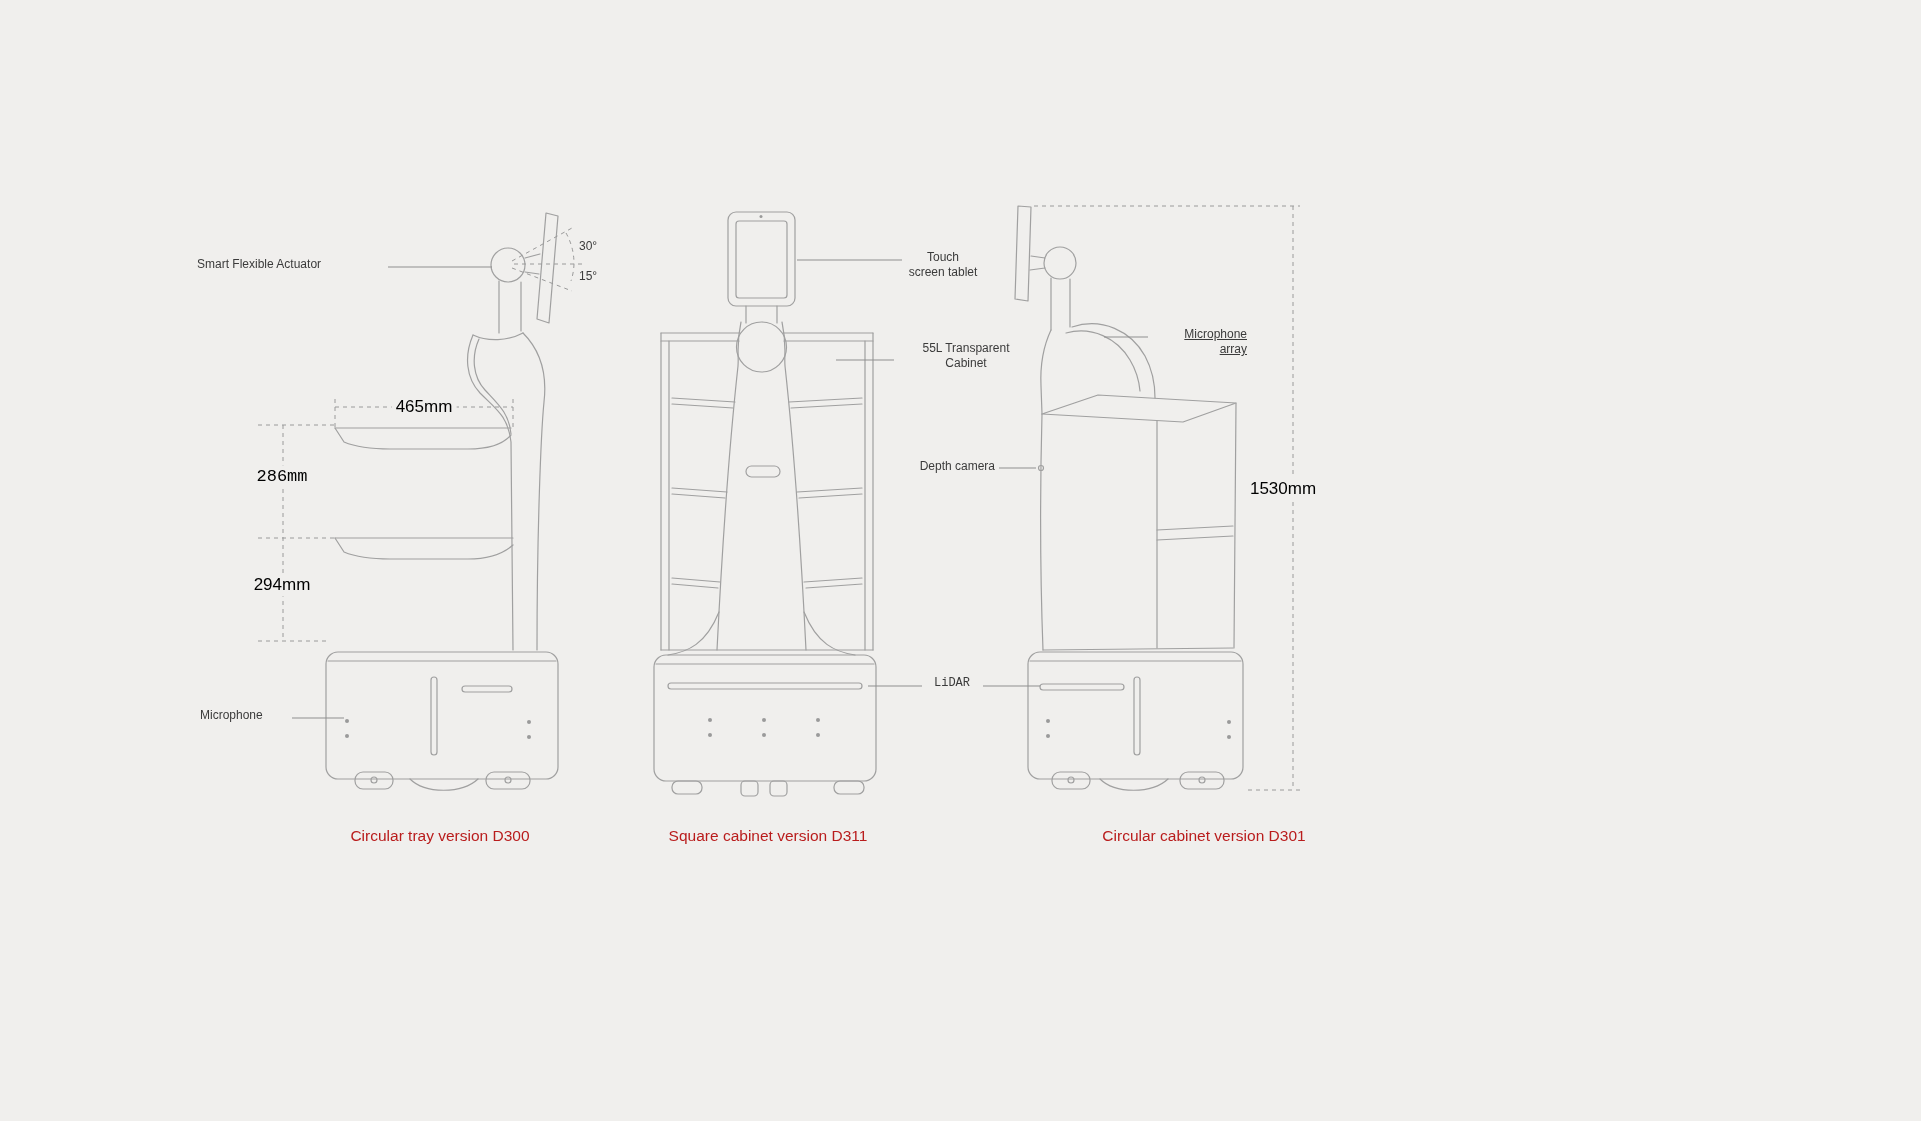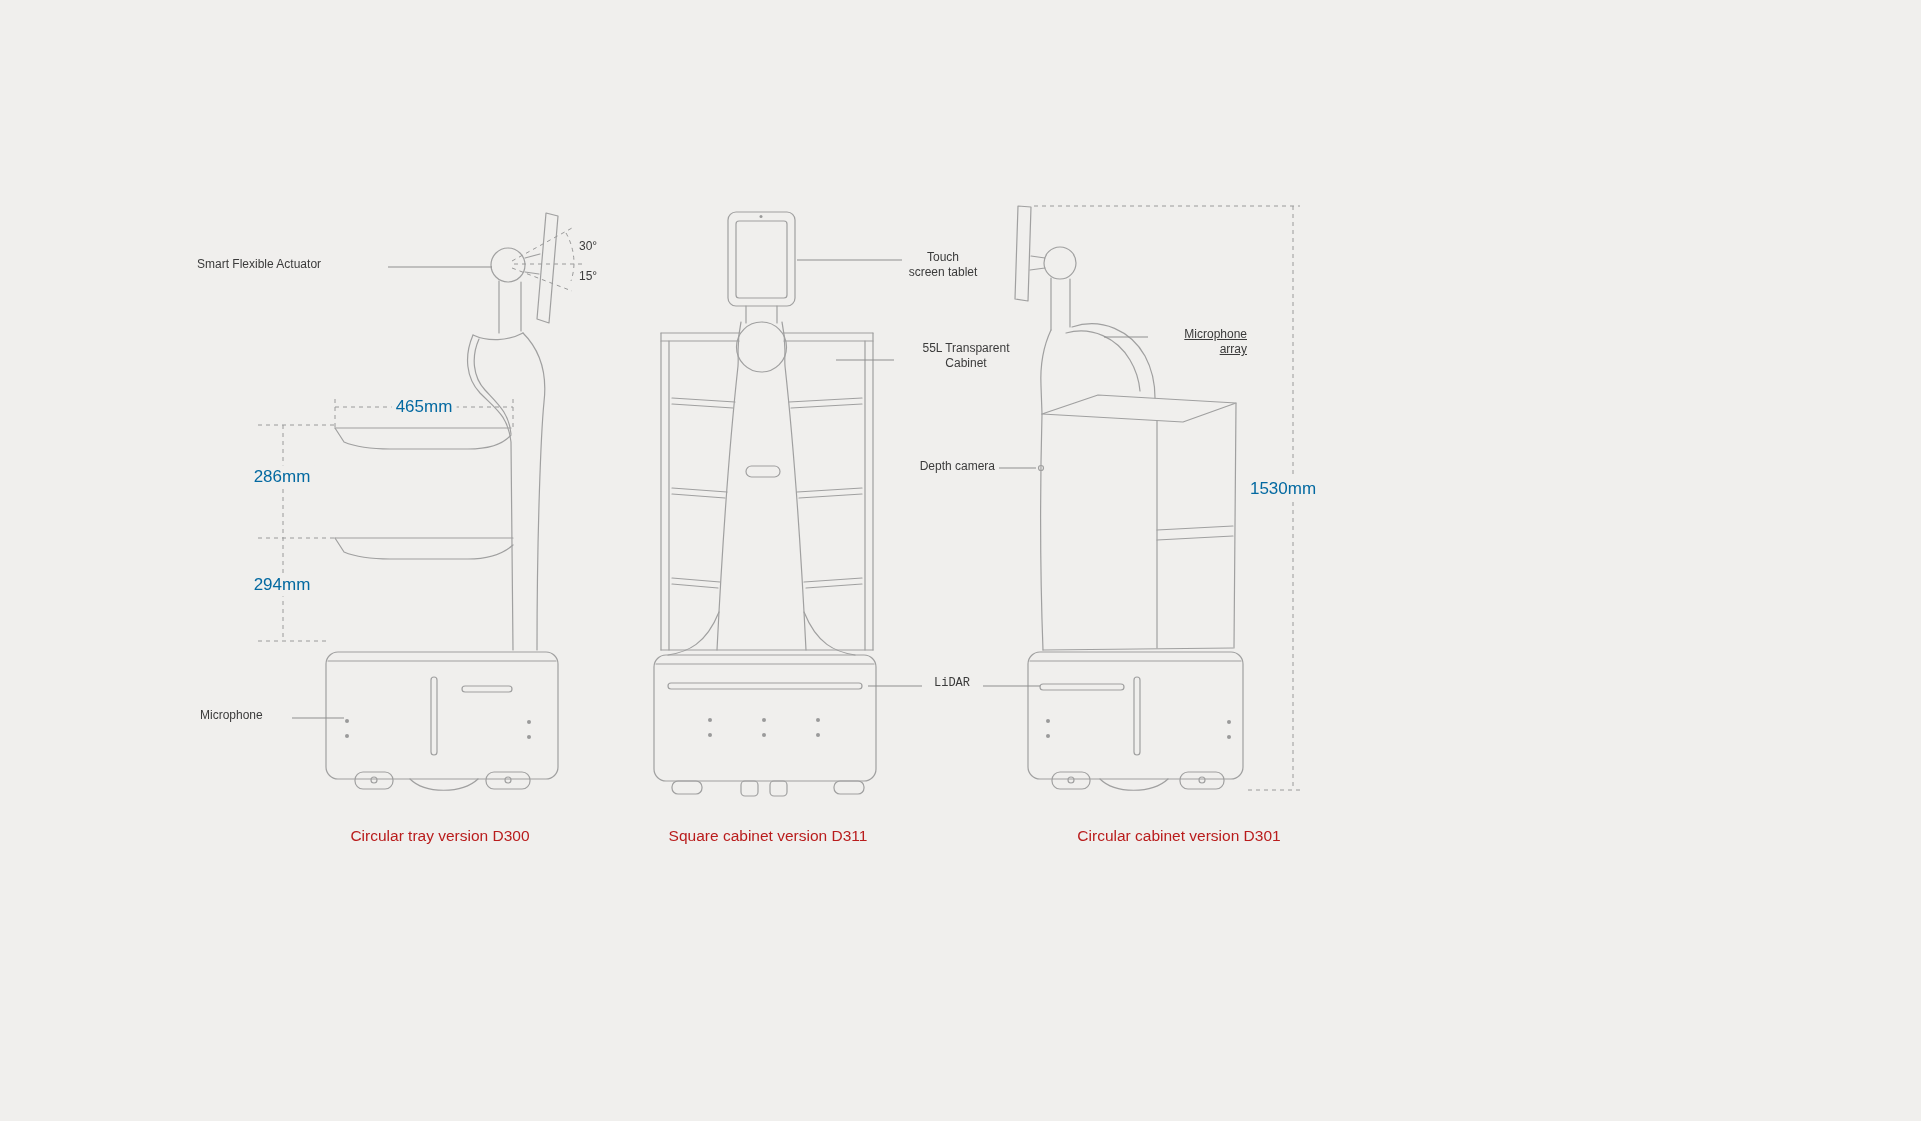--- a/index.html
+++ b/index.html
@@ -15,21 +15,21 @@
   .ld{fill:none;stroke:#8f8f8f;stroke-width:1;}
   .dsh{fill:none;stroke:#9a9a9a;stroke-width:1;stroke-dasharray:4 4;}
   .dot{fill:#9a9a9a;stroke:none;}
   .lbl{
     position:absolute;
     font-size:12px;color:#3b3b3b;line-height:1.25;
     white-space:pre-line;
   }
   .nowrap{white-space:nowrap;}
   .dim{
-    font-size:17px;color:#0369a1;background:#f0efed;
+    font-size:17px;color:#000000;background:#f0efed;
     padding:1px 4px;white-space:nowrap;
     transform:translate(-50%,-50%);
   }
   .ctr{transform:translateX(-50%);text-align:center;}
   .rt{text-align:right;}
   .ang{font-size:12px;white-space:nowrap;}
   .cap{font-size:15.5px;color:#b91c1c;white-space:nowrap;}
 </style>
 </head>
 <body>
@@ -186,21 +186,21 @@
   </svg>
 
   <div class="lbl nowrap" style="left:197px;top:257px;">Smart Flexible Actuator</div>
 
   <div class="lbl ang" style="left:579px;top:239px;">30°</div>
 
   <div class="lbl ang" style="left:579px;top:269px;">15°</div>
 
   <div class="lbl dim" style="left:424px;top:407px;">465mm</div>
 
-  <div class="lbl dim" style="left:282px;top:477px;">286mm</div>
+  <div class="lbl dim" style="left:282px;top:477px;font-family:Liberation Mono, monospace;">286mm</div>
 
   <div class="lbl dim" style="left:282px;top:585px;">294mm</div>
 
   <div class="lbl dim" style="left:1283px;top:489px;">1530mm</div>
 
   <div class="lbl nowrap" style="left:200px;top:708px;">Microphone</div>
 
   <div class="lbl ctr" style="left:943px;top:250px;">Touch
 screen tablet</div>
 
@@ -211,15 +211,15 @@
 
   <div class="lbl ctr" style="left:952px;top:676px;font-family:Liberation Mono, monospace;">LiDAR</div>
 
   <div class="lbl rt" style="left:1127px;top:327px;width:120px;text-decoration:underline;">Microphone
 array</div>
 
   <div class="lbl cap ctr" style="left:440px;top:826px;">Circular tray version D300</div>
 
   <div class="lbl cap ctr" style="left:768px;top:826px;">Square cabinet version D311</div>
 
-  <div class="lbl cap ctr" style="left:1179px;top:826px;">Circular cabinet version D301</div>
+  <div class="lbl cap ctr" style="left:1204px;top:826px;">Circular cabinet version D301</div>
 
 </div>
 
 </body></html>

